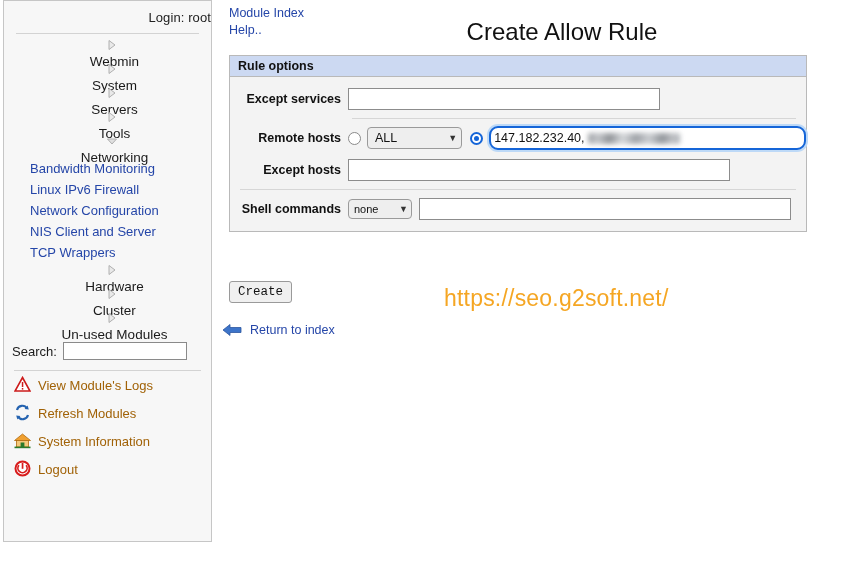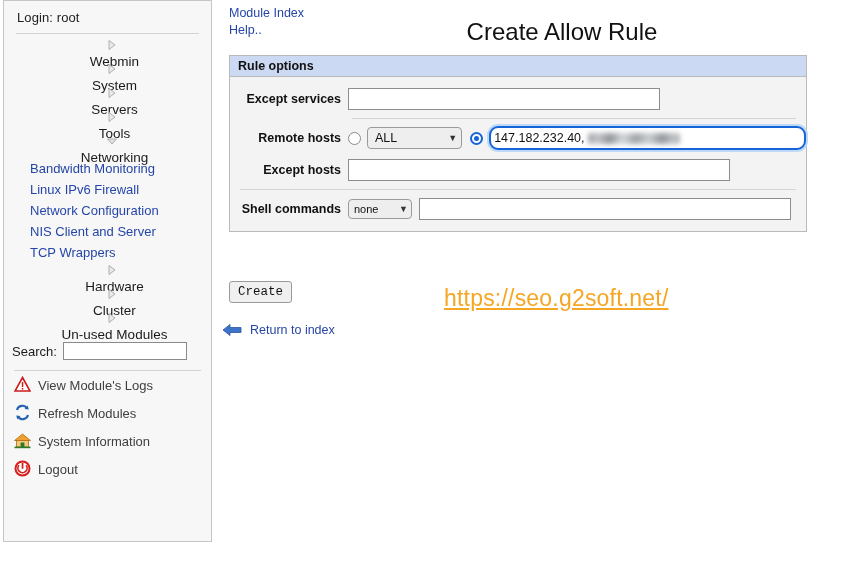--- a/index.html
+++ b/index.html
@@ -22,20 +22,21 @@
     width: 209px; height: 542px;
     border: 1px solid #c6c6c6;
     background: #f7f7f7;
     box-sizing: border-box;
   }
   .login-line {
     font-size: 13px;
     color: #222;
     padding: 9px 0 0 13px;
     letter-spacing: .1px;
+    text-align: right;
   }
   .login-rule {
     margin: 8px 12px 0 12px;
     height: 1px;
     background: #d3d3d3;
   }
   .tree { padding: 4px 0 0 0; }
   .tree-row {
     display: flex;
     align-items: center;
@@ -85,21 +86,21 @@
     margin: 6px 10px 0 10px;
     height: 1px;
     background: #d3d3d3;
   }
   .tool-row {
     display: flex;
     align-items: center;
     height: 28px;
     padding-left: 10px;
     font-size: 13px;
-    color: #404040;
+    color: #a16207;
   }
   .tool-row .ico {
     width: 18px; height: 18px;
     flex: 0 0 18px;
     margin-right: 6px;
     line-height: 0;
   }
 
   
   #main {
@@ -249,21 +250,20 @@
     padding: 3px 8px;
     cursor: pointer;
   }
   .watermark {
     position: absolute;
     left: 232px; top: 285px;
     font-size: 23px;
     color: #f5a623;
     letter-spacing: .2px;
     white-space: nowrap;
-    text-decoration: underline;
   }
   .return-row {
     position: absolute;
     left: 10px; top: 322px;
     display: flex;
     align-items: center;
     font-size: 12.5px;
     color: #2546a8;
   }
   .return-row .arrow { width: 22px; height: 16px; margin-right: 6px; line-height: 0; flex: 0 0 22px;}

